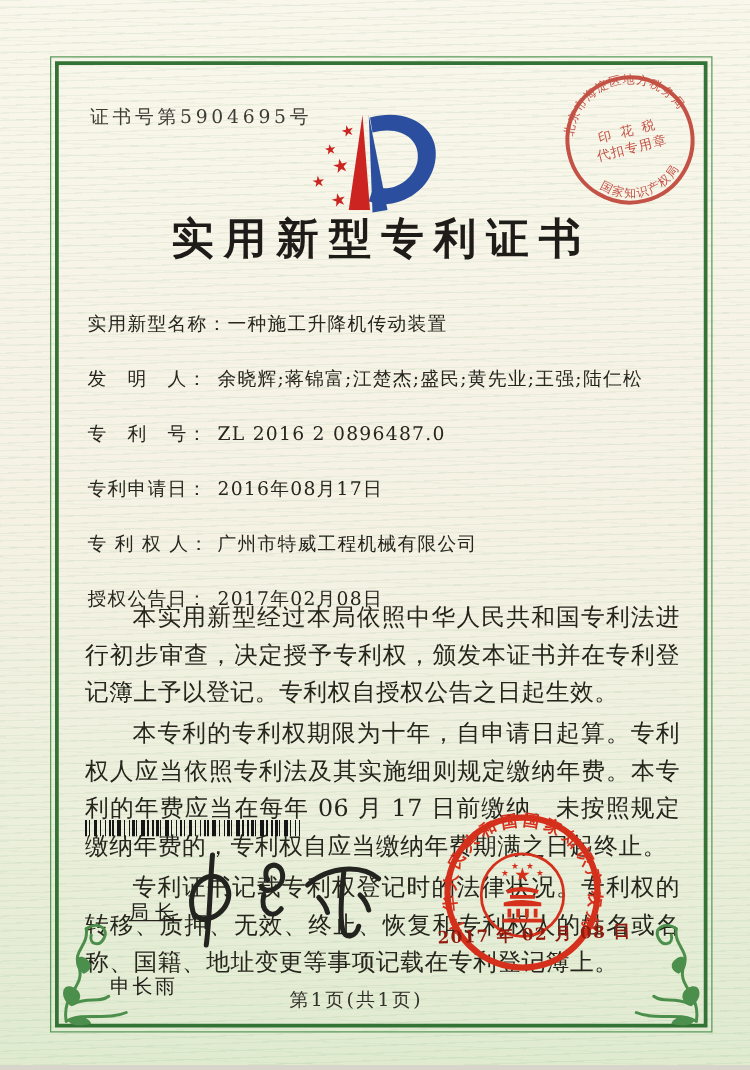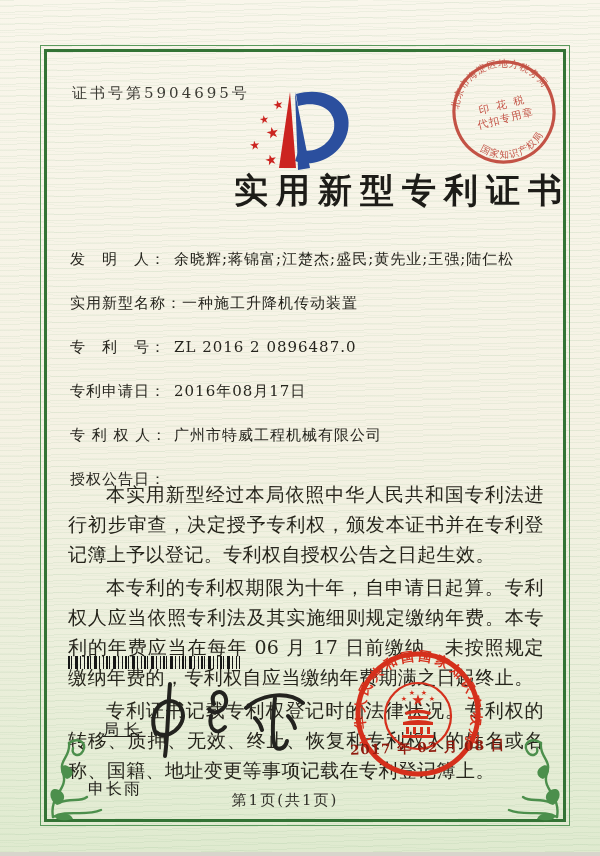--- a/index.html
+++ b/index.html
@@ -6,21 +6,21 @@
   .page{position:relative;width:600px;height:852px;margin:0 auto;overflow:hidden;
     background:linear-gradient(180deg,#f9f6eb 0%,#f5f2e4 50%,#ecefdc 76%,#e3ecd3 94%,#dfeacf 100%);
     box-shadow:0 2px 10px rgba(0,0,0,.4);}
   .guilloche{position:absolute;inset:0;pointer-events:none;
     background:repeating-linear-gradient(178deg,rgba(120,170,120,.10) 0 1px,transparent 1px 6px),
                repeating-linear-gradient(2deg,rgba(140,185,140,.07) 0 1px,transparent 1px 9px);}
   .frame{position:absolute;left:40px;right:30px;top:45px;bottom:26px;border:1px solid #5a9a5c;}
   .frame-inner{position:absolute;inset:3px;border:3px solid #337335;}
   .abs{position:absolute;}
   .cert-number{left:72px;top:84px;font-size:15px;letter-spacing:3px;color:#3c3b34;}
-  .title{left:40px;right:30px;top:168px;text-align:right;font-size:34px;font-weight:700;
+  .title{left:40px;right:30px;top:168px;text-align:center;font-size:34px;font-weight:700;
     letter-spacing:8px;color:#1d1c18;}
   .fields{left:70px;top:249px;right:50px;font-size:15px;color:#26251e;}
   .field-row{display:flex;margin-bottom:23px;line-height:1.4;}
   .field-label{min-width:104px;letter-spacing:1px;white-space:nowrap;}
   .field-value{letter-spacing:1px;}
   .paragraphs{left:68px;top:479px;width:476px;font-size:19px;line-height:1.58;
     text-align:justify;color:#26251c;}
   .paragraphs p{margin:0 0 3px;text-indent:2em;letter-spacing:.4px;}
   .barcode{left:68px;top:656px;width:172px;height:13px;
     background:repeating-linear-gradient(90deg,#161616 0 2px,transparent 2px 3px,#161616 3px 4px,
@@ -76,41 +76,42 @@
     <text x="24" y="40" font-size="11" fill="#cc2420" transform="rotate(-10 24 40)">★</text>
     <text x="31" y="55" font-size="15" fill="#cc2420" transform="rotate(-12 31 55)">★</text>
     <text x="14" y="66" font-size="12" fill="#cc2420" transform="rotate(-8 14 66)">★</text>
     <text x="30" y="82" font-size="14" fill="#cc2420" transform="rotate(-14 30 82)">★</text>
   </svg>
 
   <div class="abs title">实用新型专利证书</div>
 
   <div class="abs fields">
     <div class="field-row">
+      <span class="field-label">实用新型名称：</span>
+      <span class="field-value">一种施工升降机传动装置</span>
+    </div>
+    <div class="field-row">
       <span class="field-label">发　明　人：</span>
       <span class="field-value">余晓辉;蒋锦富;江楚杰;盛民;黄先业;王强;陆仁松</span>
-    </div>
-    <div class="field-row">
-      <span class="field-label">实用新型名称：</span>
-      <span class="field-value">一种施工升降机传动装置</span>
     </div>
     <div class="field-row">
       <span class="field-label">专　利　号：</span>
       <span class="field-value">ZL 2016 2 0896487.0</span>
     </div>
     <div class="field-row">
       <span class="field-label">专利申请日：</span>
       <span class="field-value">2016年08月17日</span>
     </div>
     <div class="field-row">
       <span class="field-label">专 利 权 人：</span>
       <span class="field-value">广州市特威工程机械有限公司</span>
     </div>
     <div class="field-row">
       <span class="field-label">授权公告日：</span>
+      <span class="field-value">2017年02月08日</span>
     </div>
   </div>
 
   <div class="abs paragraphs">
     <p>本实用新型经过本局依照中华人民共和国专利法进行初步审查，决定授予专利权，颁发本证书并在专利登记簿上予以登记。专利权自授权公告之日起生效。</p>
     <p>本专利的专利权期限为十年，自申请日起算。专利权人应当依照专利法及其实施细则规定缴纳年费。本专利的年费应当在每年 06 月 17 日前缴纳。未按照规定缴纳年费的，专利权自应当缴纳年费期满之日起终止。</p>
     <p>专利证书记载专利权登记时的法律状况。专利权的转移、质押、无效、终止、恢复和专利权人的姓名或名称、国籍、地址变更等事项记载在专利登记簿上。</p>
   </div>
 
   <div class="abs barcode"></div>

